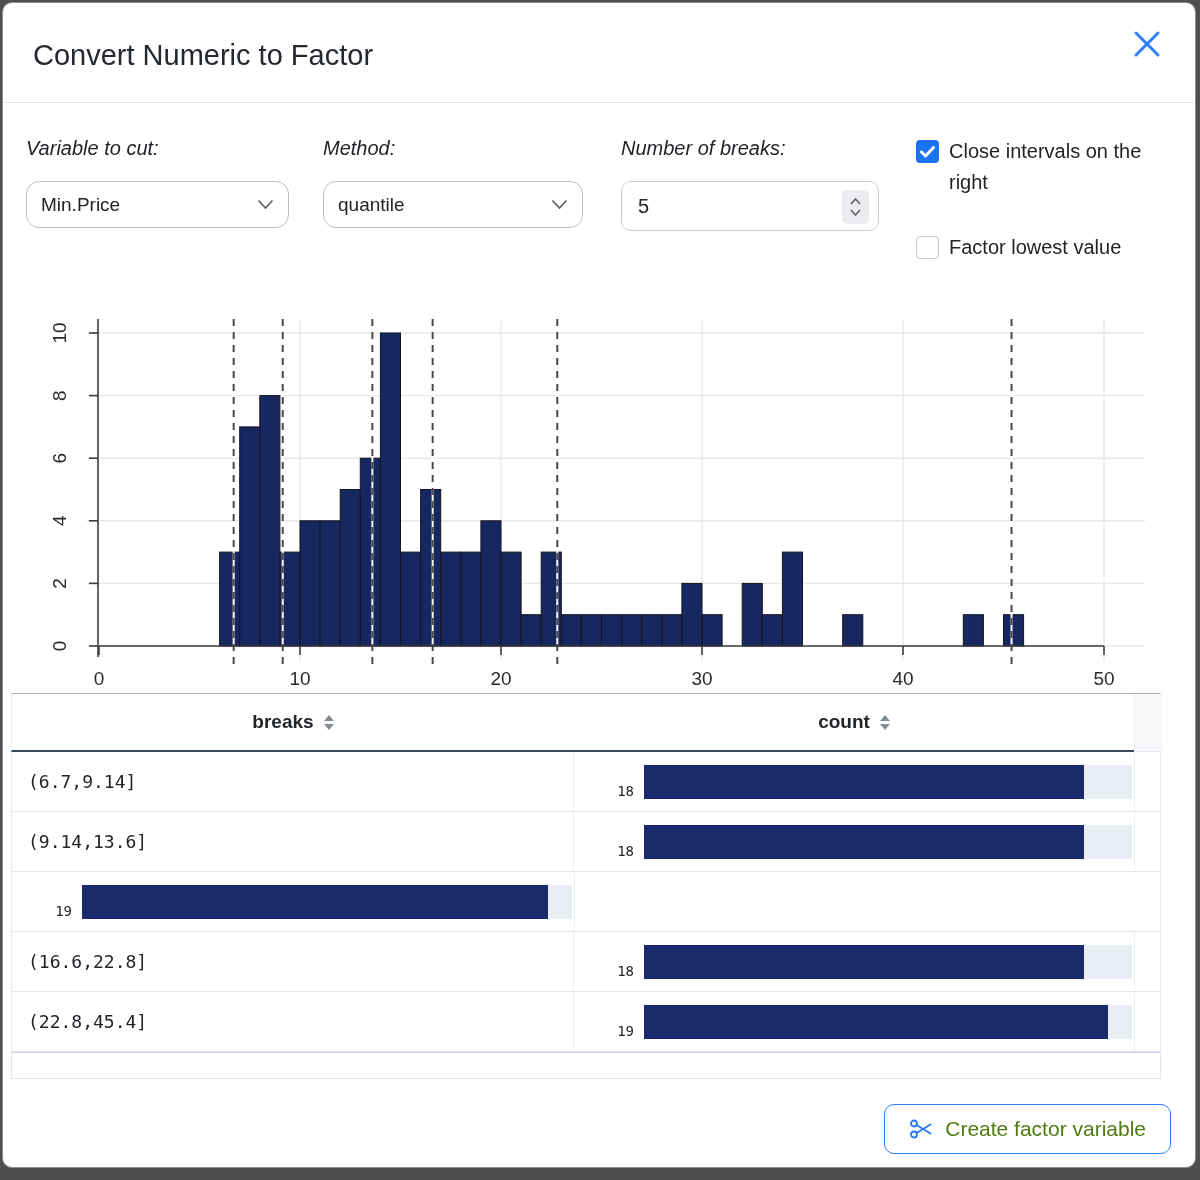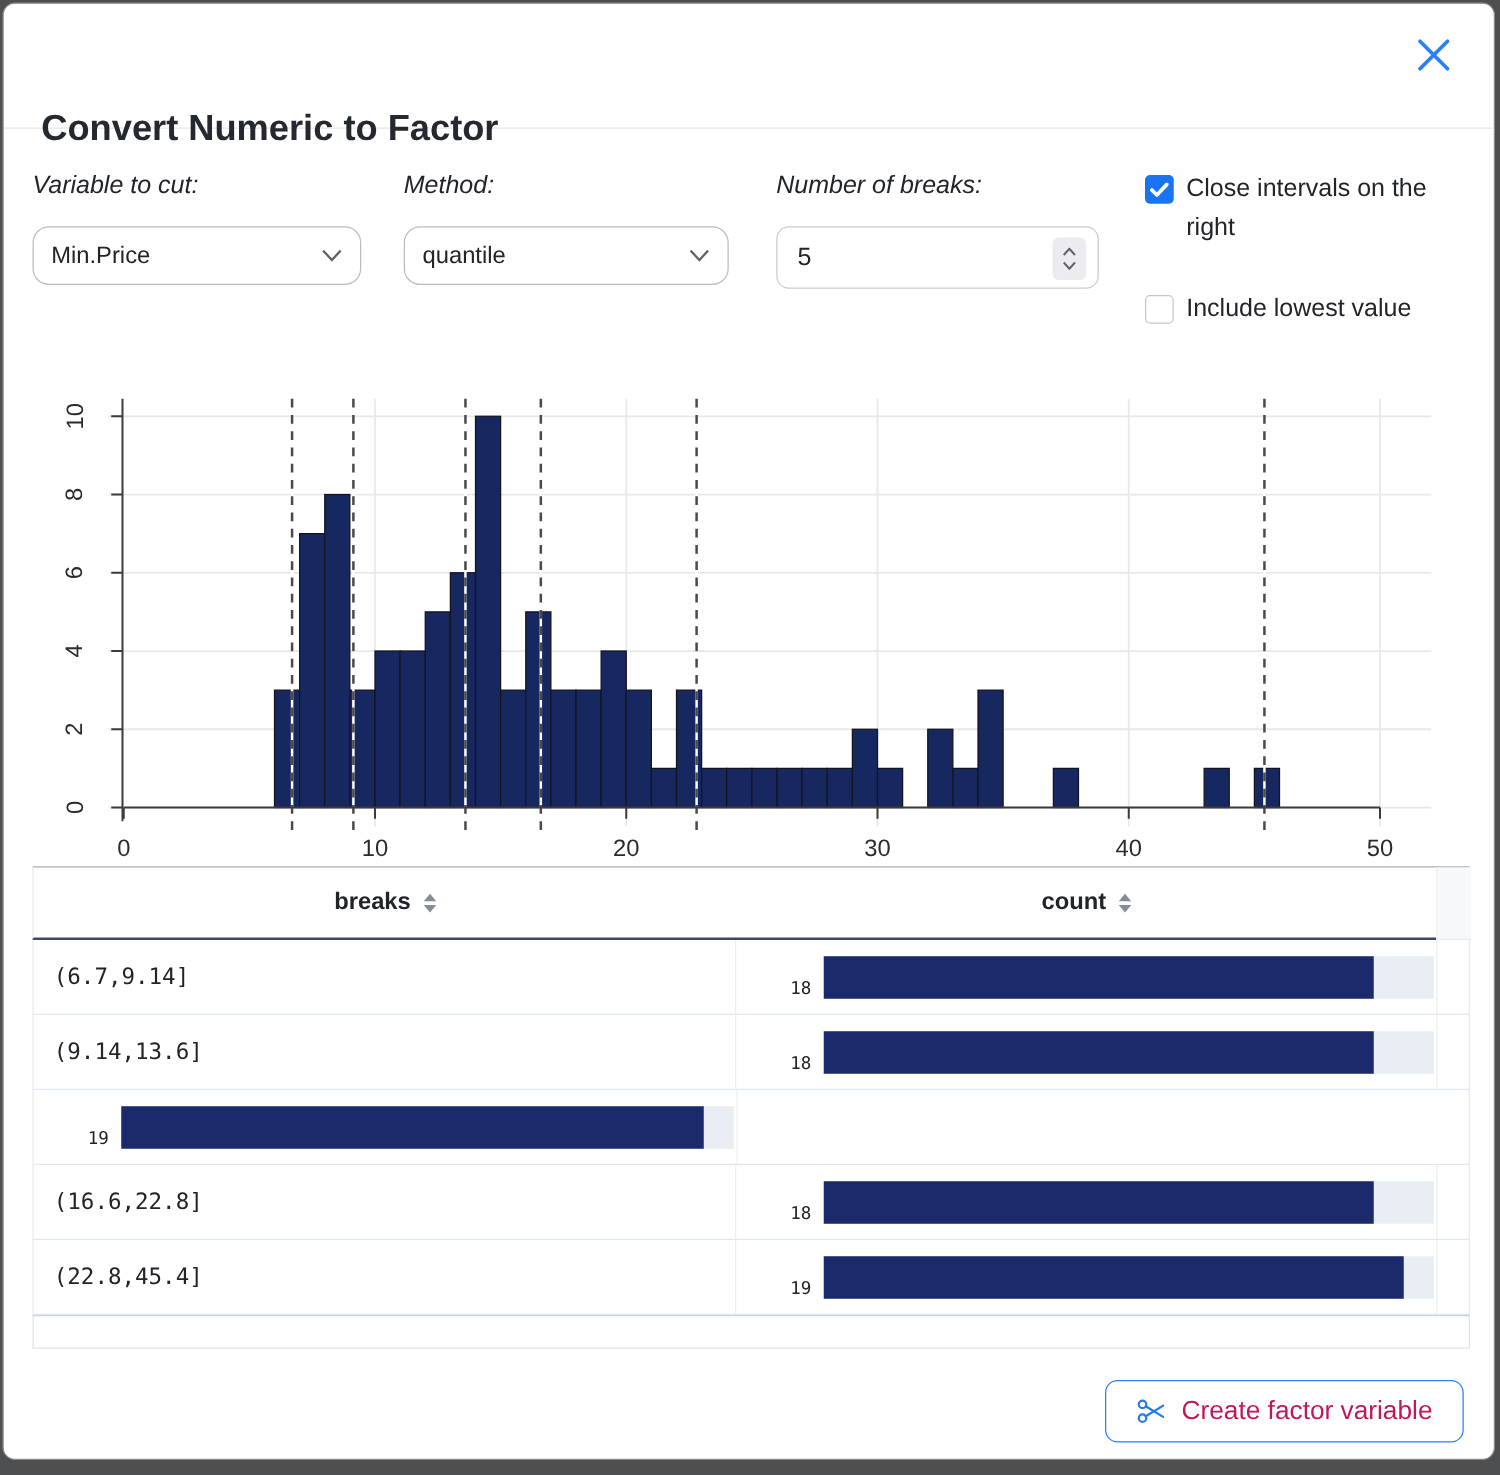--- a/index.html
+++ b/index.html
@@ -11,21 +11,21 @@
     position:relative;
     overflow:hidden;
   }
   .modal {
     position:absolute; left:2px; top:2px; width:1194px; height:1166px;
     background:#ffffff; border:1px solid #8d8d8d; border-radius:10px;
     overflow:hidden;
   }
   
   .modal-header { position:absolute; top:0; left:0; right:0; height:100px; border-bottom:1px solid #e7e7e7; }
-  .modal-title { position:absolute; left:30px; top:36px; font-size:29px; font-weight:700; color:#24292f;margin-top:48px; }
+  .modal-title { position:absolute; left:30px; top:36px; font-size:29px; font-weight:400; color:#24292f; }
   .close-btn { position:absolute; top:22px; right:28px; width:40px; height:40px; background:none; border:none; cursor:pointer; }
   
   .controls { position:absolute; top:100px; left:0; right:0; height:192px; }
   .ctl-label { position:absolute; font-size:20px; color:#212529;font-style:italic; }
   .select-box {
     position:absolute; top:78px; height:47px; background:#fff;
     border:1px solid #bdbdbd; border-radius:13px; display:flex; align-items:center;
     padding:0 40px 0 14px; font-size:19px; cursor:pointer;
   }
   .select-box .chev { position:absolute; right:14px; top:17px; }
@@ -40,21 +40,21 @@
     align-items:center; justify-content:center; gap:4px; cursor:pointer;
   }
   .checkrow { position:absolute; display:flex; align-items:flex-start; cursor:pointer; }
   .checkbox { width:23px; height:23px; border-radius:4px; flex:0 0 auto; margin-top:4px; }
   .checkbox.checked { background:#1a73f0; display:flex; align-items:center; justify-content:center; }
   .checkbox.unchecked { background:#fff; border:1px solid #c8c8c8; }
   .checklabel { font-size:20px; line-height:31px; margin-left:10px; }
   
   .chart-wrap { position:absolute; top:292px; left:0; width:1196px; height:398px; }
   
-  .dtable { position:absolute; top:690px; left:23px; width:1150px; font-size:18px; }
+  .dtable { position:absolute; top:690px; left:8px; width:1150px; font-size:18px; }
   .thead {
     display:grid; grid-template-columns:562px 560px 28px; height:59px;
     border-top:1px solid #a9b2bb; border-bottom:2px solid #3a4a5c;
     border-left:1px solid #e6ebf1; border-right:1px solid #e6ebf1;
   }
   .th { display:flex; align-items:center; justify-content:center; gap:10px; font-weight:bold; font-size:19px; cursor:pointer; }
   .th-filler { background:#f7f8f9; border-left:1px solid #eceff3; border-bottom:1px solid #e6ebf1; margin-bottom:-2px; cursor:default; }
   .sort { display:flex; flex-direction:column; gap:3px; }
   .sort .up { width:0; height:0; border-left:5px solid transparent; border-right:5px solid transparent; border-bottom:6px solid #848c96; }
   .sort .dn { width:0; height:0; border-left:5px solid transparent; border-right:5px solid transparent; border-top:6px solid #848c96; }
@@ -70,21 +70,21 @@
   .td-count { display:flex; align-items:center; padding-left:12px; }
   .count-num { width:48px; text-align:right; font-family:"DejaVu Sans Mono", monospace; font-size:14px; margin-right:10px;margin-top:19px; }
   .bar-track { flex:1; height:34px; background:#e9edf4; margin-right:2px; }
   .bar-fill { height:100%; background:#1a2a6b; }
   .tfoot { height:27px; border:1px solid #dfe5ec; border-top:1px solid #ccd5df; background:#fff; }
   
   .create-btn {
     position:absolute; top:1101px; right:24px; height:50px;
     display:flex; align-items:center; gap:12px; padding:0 24px;
     background:#fff; border:1.5px solid #2d7ff9; border-radius:10px;
-    color:#be185d; font-size:21px; font-family:"Liberation Sans", sans-serif; cursor:pointer;
+    color:#4d7c0f; font-size:21px; font-family:"Liberation Sans", sans-serif; cursor:pointer;
   }
 </style>
 </head>
 <body>
 
 <div class="modal">
 
   <div class="modal-header">
     <div class="modal-title">Convert Numeric to Factor</div>
     <button class="close-btn">
@@ -130,21 +130,21 @@
       <span class="checkbox checked">
         <svg width="15" height="12" viewBox="0 0 15 12">
           <polyline points="1.5,6 5.5,10 13.5,1.5" fill="none" stroke="#ffffff" stroke-width="3" stroke-linecap="round" stroke-linejoin="round"></polyline>
         </svg>
       </span>
       <span class="checklabel">Close intervals on the right</span>
     </div>
 
     <div class="checkrow" style="left:913px; top:129px; width:262px;">
       <span class="checkbox unchecked"></span>
-      <span class="checklabel">Include lowest value</span>
+      <span class="checklabel">Factor lowest value</span>
     </div>
   </div>
 
   <div class="chart-wrap">
     <svg id="histSvg" width="1196" height="398" viewBox="0 0 1196 398">
         <line x1="84" y1="351" x2="1142" y2="351" stroke="#e8e8e8" stroke-width="1.4"></line>
         <line x1="84" y1="288.4" x2="1142" y2="288.4" stroke="#e8e8e8" stroke-width="1.4"></line>
         <line x1="84" y1="225.8" x2="1142" y2="225.8" stroke="#e8e8e8" stroke-width="1.4"></line>
         <line x1="84" y1="163.2" x2="1142" y2="163.2" stroke="#e8e8e8" stroke-width="1.4"></line>
         <line x1="84" y1="100.6" x2="1142" y2="100.6" stroke="#e8e8e8" stroke-width="1.4"></line>

